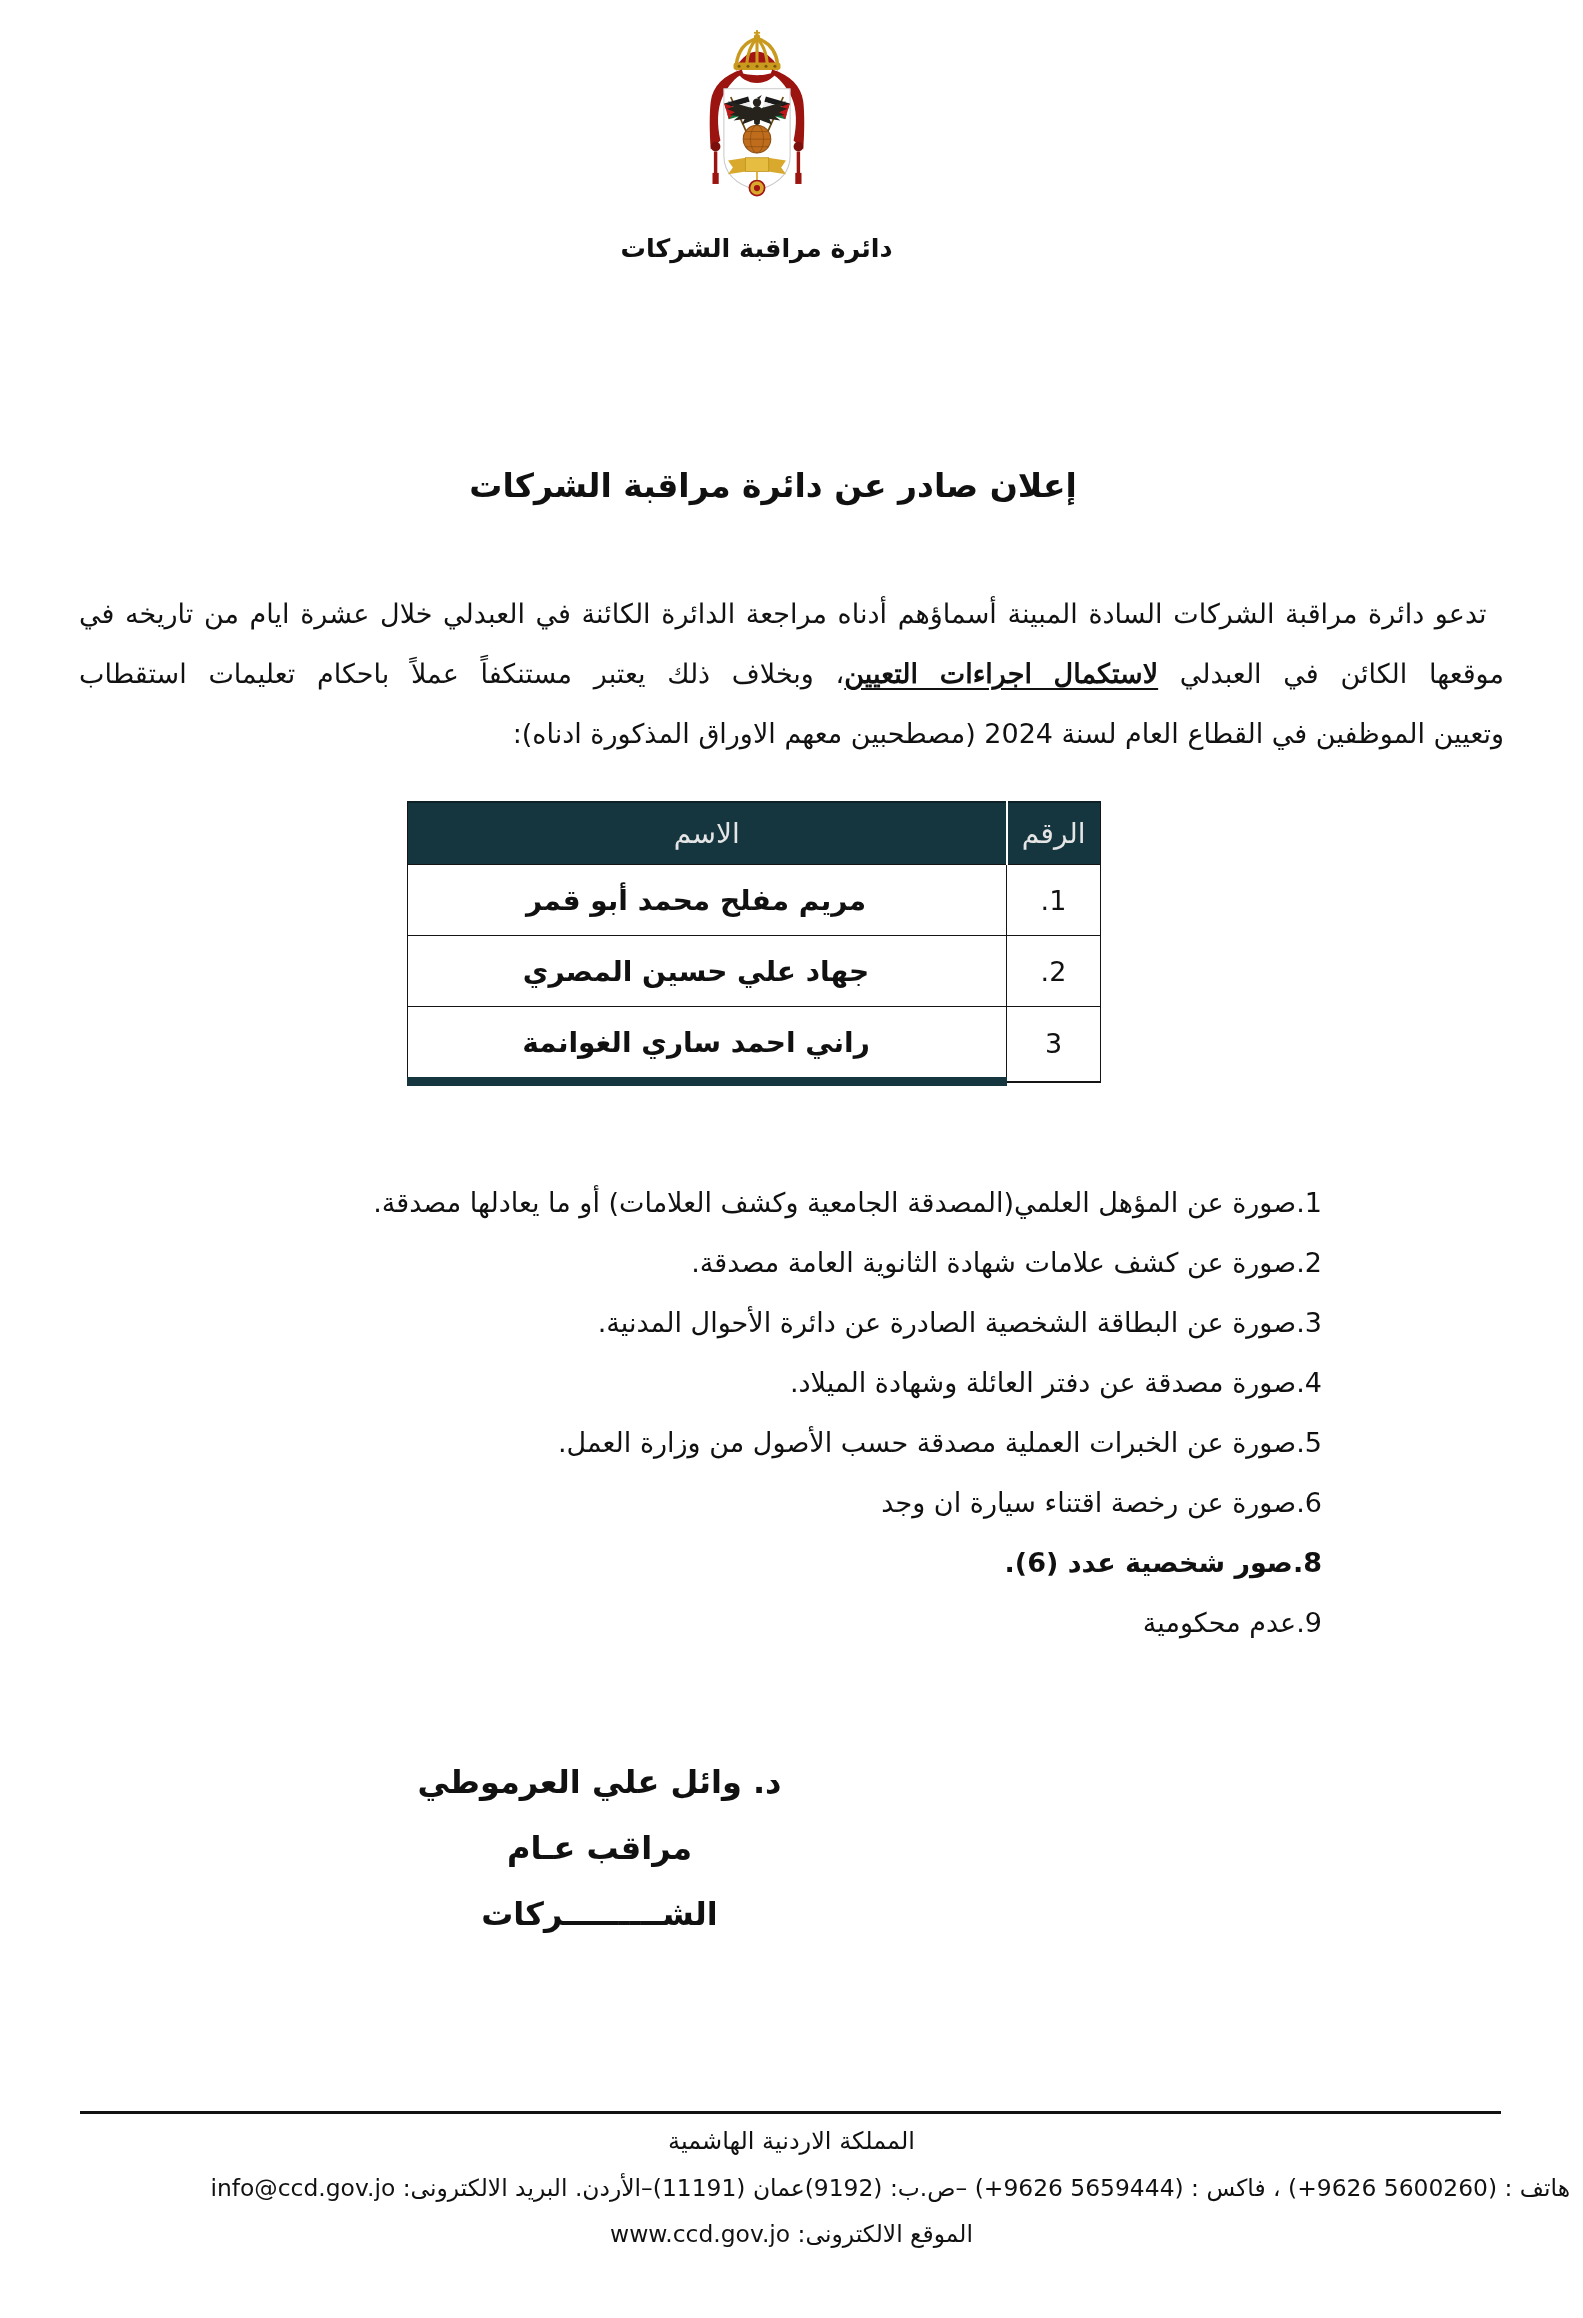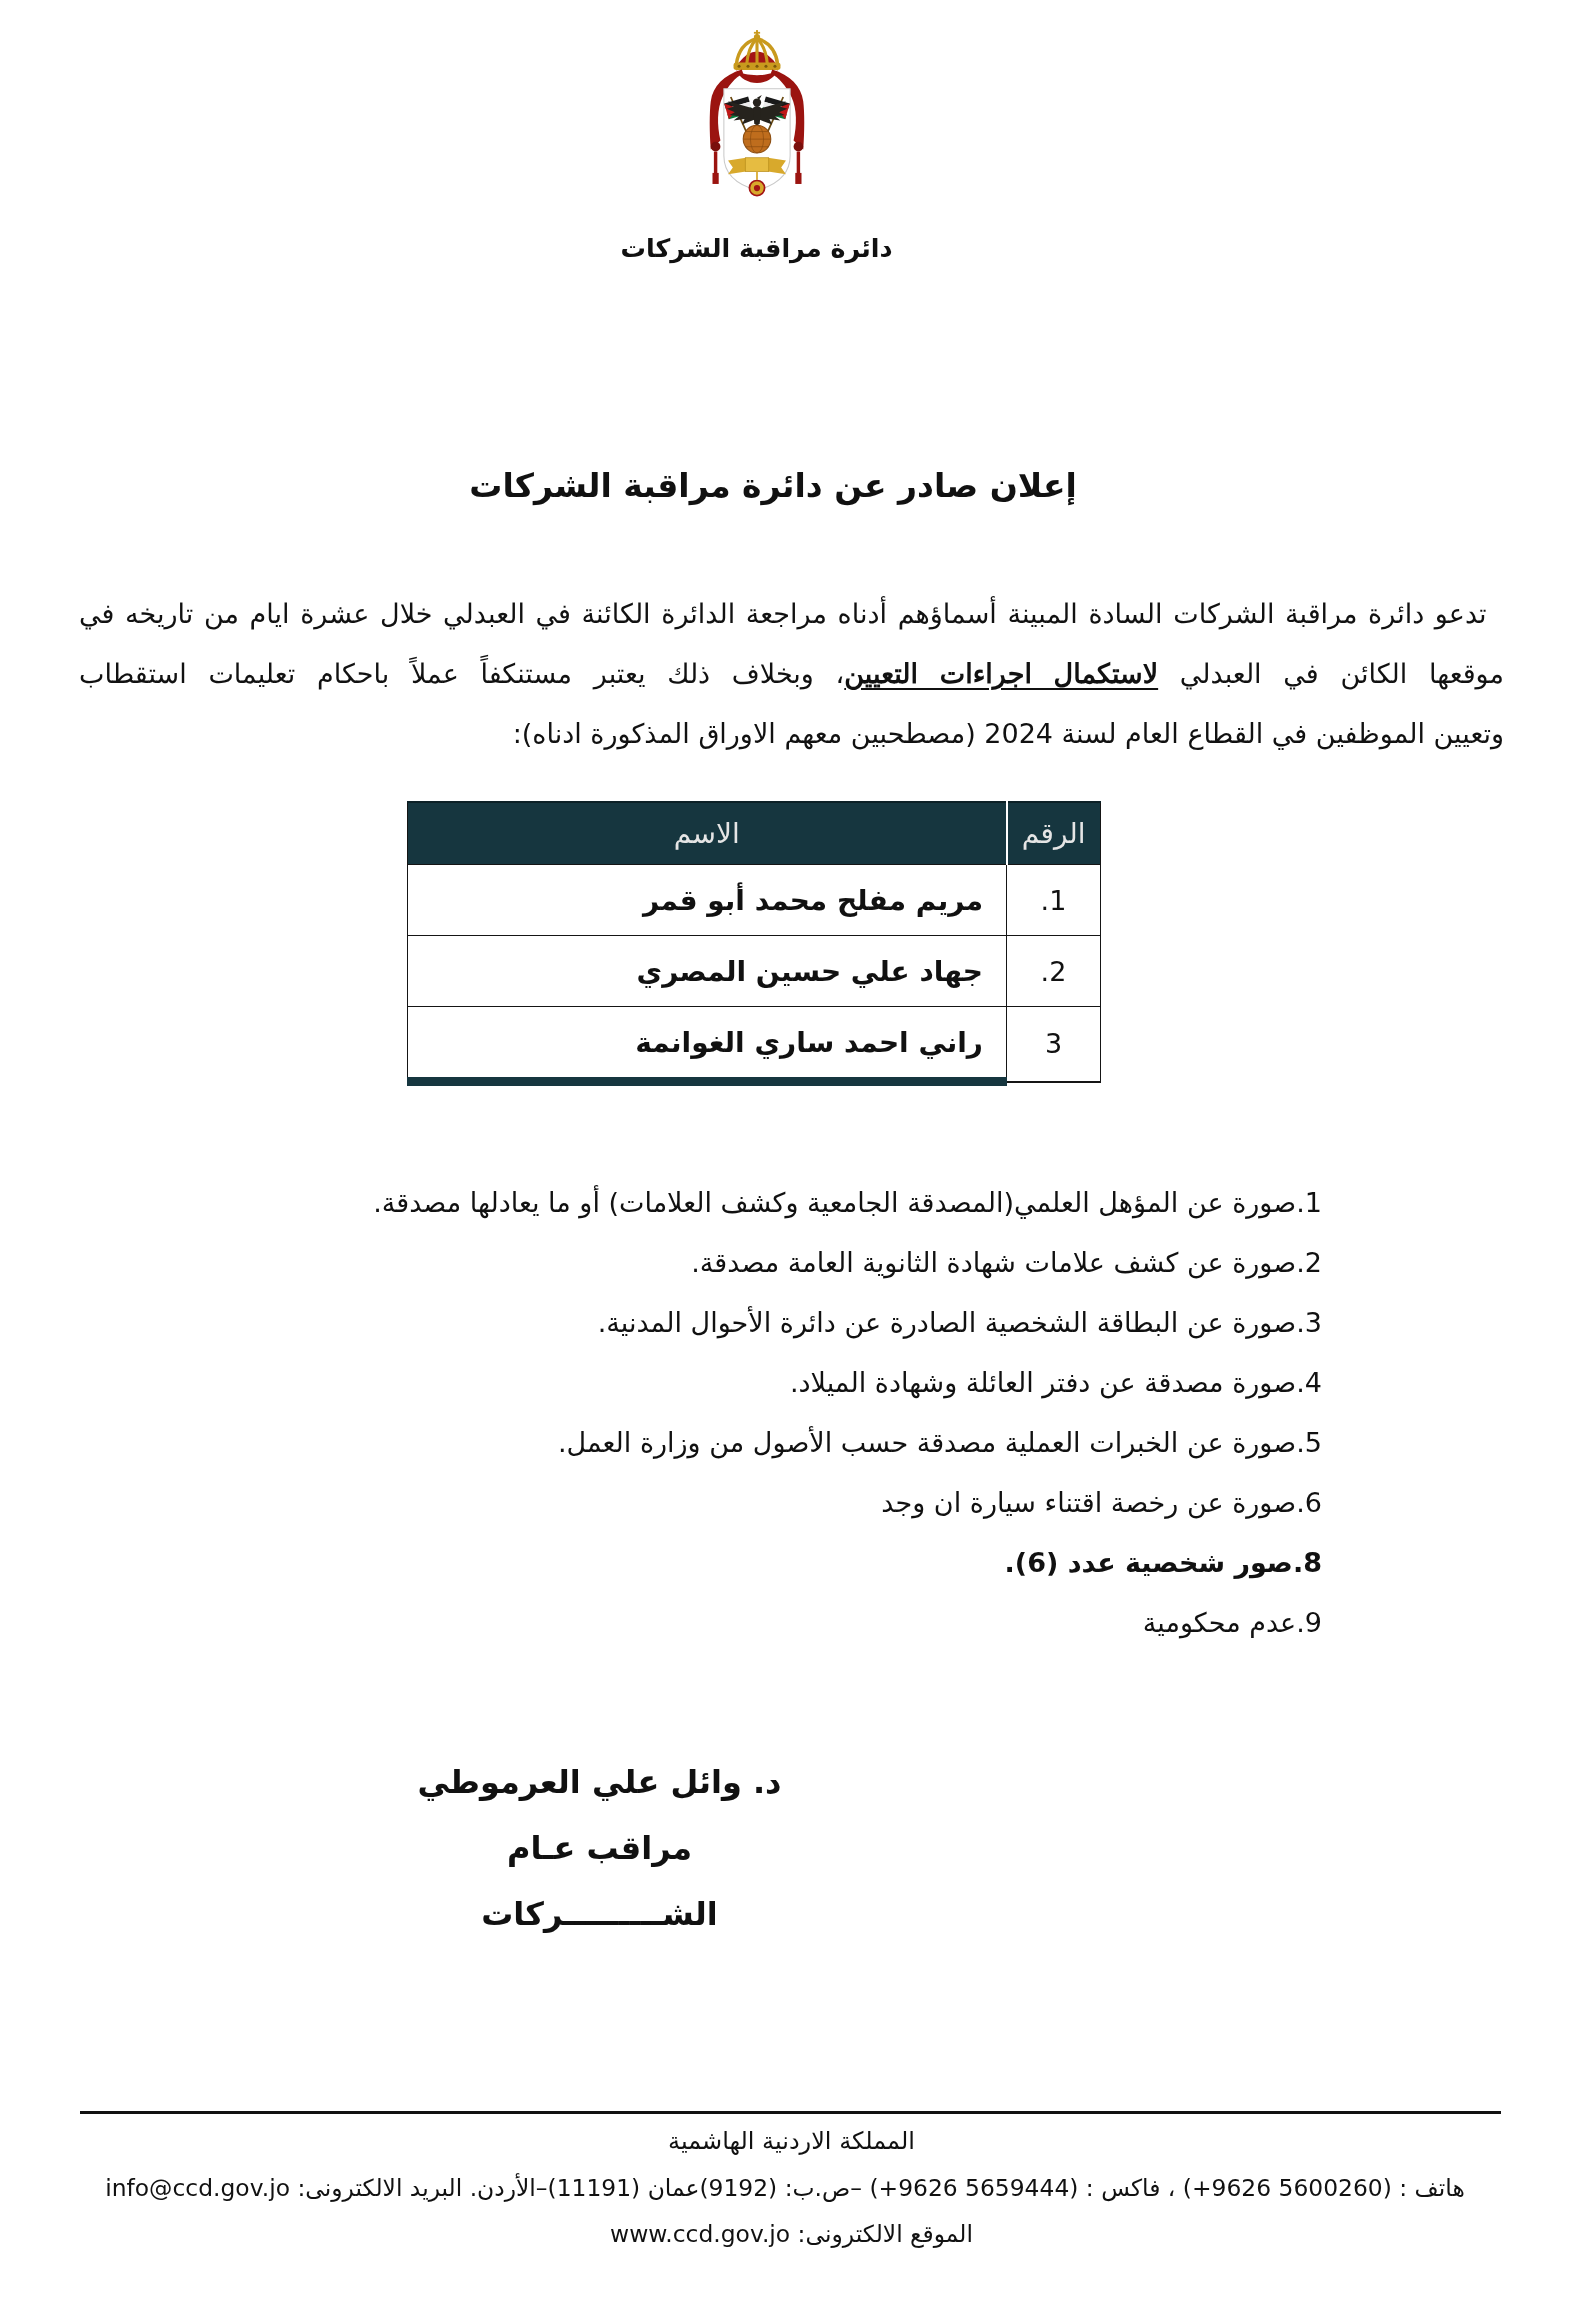--- a/index.html
+++ b/index.html
@@ -48,21 +48,21 @@
   .names-table thead th {
     background:#16363f; color:#e5e5e5; height:59px;
     font-size:28px; font-weight:normal; text-align:center;
     border-top:2.7px solid #0d2127;
     margin-top:46px;
   }
   .names-table thead th.col-num { border-left:2px solid #ffffff; }
   .names-table tbody td { height:68px; background:#ffffff; }
   .names-table td.cell-num { text-align:center; font-size:27px; vertical-align:middle; }
   .names-table td.cell-name {
-    text-align:right; padding-right:23px; font-weight:bold;
+    text-align:center; padding-right:23px; font-weight:bold;
     font-size:28px; vertical-align:middle;margin-top:23px;
   }
   .names-table tbody tr:last-child td.cell-name { border-bottom:9.4px solid #16363f; }
   .names-table tbody tr:last-child td.cell-num { border-bottom:2px solid #151515; }
 
   
   .req-list {
     position:absolute; top:1173px; right:261px; left:201px;
     direction:rtl; text-align:right; font-size:27px;
   }
@@ -80,21 +80,21 @@
   .footer-rule {
     position:absolute; top:2111px; left:80px; right:82px;
     height:3.3px; background:#121212;
   }
   .footer-kingdom {
     position:absolute; top:2127px; left:0; width:1583px;
     text-align:center; direction:rtl; font-size:24px;
   }
   .footer-contact {
     position:absolute; top:2174px; left:0; width:1570px;
-    text-align:center; direction:rtl; font-size:23.4px;
+    text-align:right; direction:rtl; font-size:23.4px;
   }
   .footer-website {
     position:absolute; top:2220px; left:0; width:1583px;
     text-align:center; direction:rtl; font-size:23.4px;
   }
 </style>
 </head>
 <body>
 
 <div class="page">

